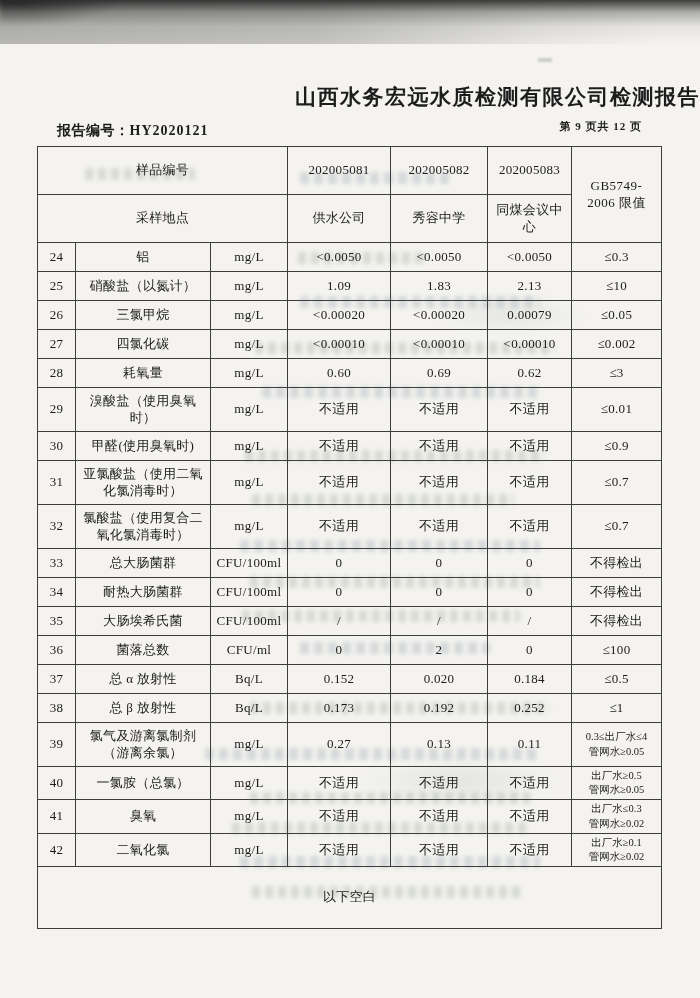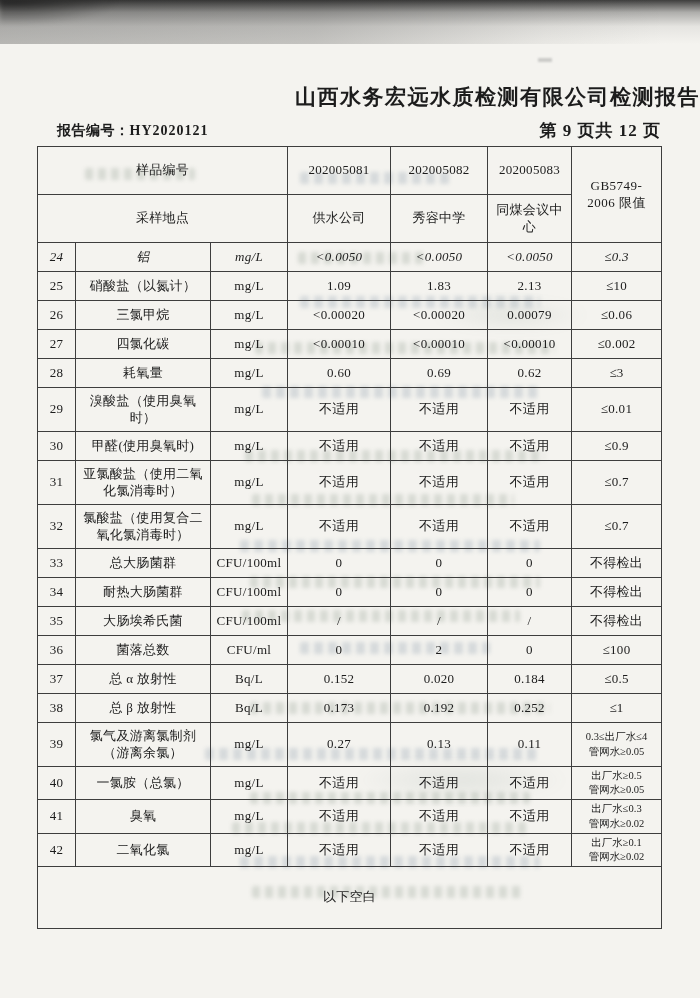--- a/index.html
+++ b/index.html
@@ -21,21 +21,21 @@
     background:radial-gradient(ellipse at 10% 0%, rgba(10,10,10,.55), rgba(10,10,10,0) 70%);
     filter:blur(2px);
   }
   .title{
     position:absolute; top:83px; left:0; width:100%; text-align:right; z-index:2;
     font-family:"Liberation Sans","DejaVu Sans",sans-serif;
     font-weight:bold; font-size:21px; letter-spacing:1.5px;
   }
   .report-line{ position:absolute; top:122px; left:57px; z-index:2; font-size:14px; font-weight:bold; letter-spacing:.5px; }
   .report-line .num{ font-weight:bold; letter-spacing:1px; }
-  .page-indicator{ position:absolute; top:119px; right:39px; z-index:2; font-size:17px; font-weight:bold; letter-spacing:1px;text-align:right; }
+  .page-indicator{ position:absolute; top:119px; right:58px; z-index:2; font-size:11px; font-weight:bold; letter-spacing:1px;text-align:right; }
 
   table.report{
     position:absolute; top:146px; left:37px; width:624px; z-index:2;
     border-collapse:collapse; table-layout:fixed; background:transparent;
   }
   table.report td{
     border:1.6px solid #3d3d3d;
     text-align:center; vertical-align:middle;
     font-size:13px; line-height:1.25; padding:2px 3px;
     letter-spacing:.3px;
@@ -119,21 +119,21 @@
       </td>
     </tr>
     <tr>
       <td colspan="3">采样地点</td>
       <td>供水公司</td>
       <td>秀容中学</td>
       <td>同煤会议中心</td>
     </tr>
   </thead>
   <tbody>
-      <tr style="height: 29px; font-style: italic;">
+      <tr style="height: 29px;">
         <td class="cell-no">24</td>
         <td class="cell-name">铝</td>
         <td class="cell-unit">mg/L</td>
         <td class="cell-val">&lt;0.0050</td>
         <td class="cell-val">&lt;0.0050</td>
         <td class="cell-val">&lt;0.0050</td>
         <td class="cell-limit">≤0.3</td>
       </tr>
       <tr style="height: 29px;">
         <td class="cell-no">25</td>
@@ -144,21 +144,21 @@
         <td class="cell-val">2.13</td>
         <td class="cell-limit">≤10</td>
       </tr>
       <tr style="height: 29px;">
         <td class="cell-no">26</td>
         <td class="cell-name">三氯甲烷</td>
         <td class="cell-unit">mg/L</td>
         <td class="cell-val">&lt;0.00020</td>
         <td class="cell-val">&lt;0.00020</td>
         <td class="cell-val">0.00079</td>
-        <td class="cell-limit">≤0.06</td>
+        <td class="cell-limit">≤0.05</td>
       </tr>
       <tr style="height: 29px;">
         <td class="cell-no">27</td>
         <td class="cell-name">四氯化碳</td>
         <td class="cell-unit">mg/L</td>
         <td class="cell-val">&lt;0.00010</td>
         <td class="cell-val">&lt;0.00010</td>
         <td class="cell-val">&lt;0.00010</td>
         <td class="cell-limit">≤0.002</td>
       </tr>

